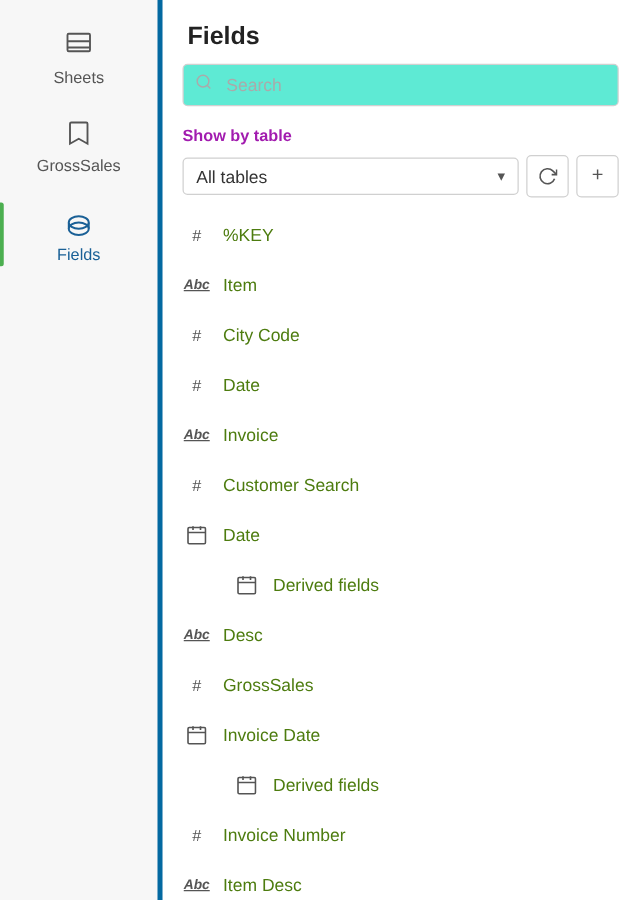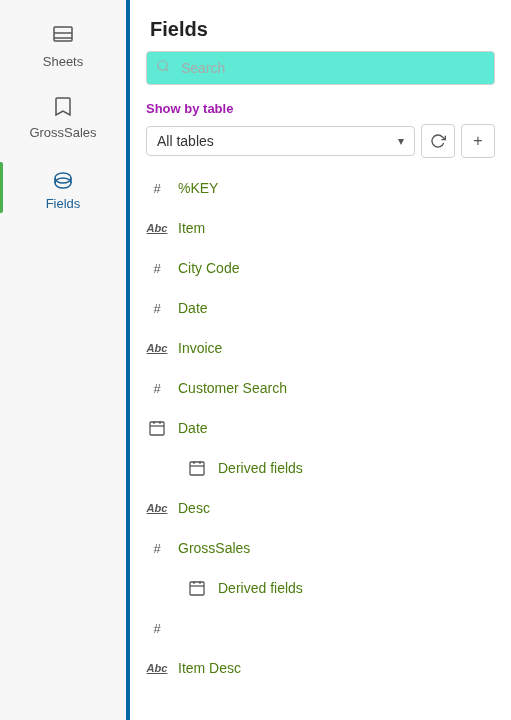--- a/index.html
+++ b/index.html
@@ -365,36 +365,48 @@
     <div class="field-item">
       <div class="type-icon abc">Abc</div>
       <span class="field-name">Desc</span>
     </div>
 
     <div class="field-item">
       <div class="type-icon hash">#</div>
       <span class="field-name">GrossSales</span>
     </div>
 
+    <div class="field-item">
+      <div class="type-icon cal">
+        <svg class="cal-icon-svg" viewBox="0 0 16 16" fill="none" stroke="currentColor" stroke-width="1.3">
+          <rect x="1" y="2" width="14" height="13" rx="1"></rect>
+          <line x1="1" y1="6" x2="15" y2="6"></line>
+          <line x1="5" y1="1" x2="5" y2="4"></line>
+          <line x1="11" y1="1" x2="11" y2="4"></line>
+        </svg>
+      </div>
+      <span class="field-name">Invoice Date</span>
+    </div>
 
     <div class="field-item sub-item">
       <div class="derived-indent"></div>
       <div class="type-icon cal">
         <svg class="cal-icon-svg" viewBox="0 0 16 16" fill="none" stroke="currentColor" stroke-width="1.3">
           <rect x="1" y="2" width="14" height="13" rx="1"></rect>
           <line x1="1" y1="6" x2="15" y2="6"></line>
           <line x1="5" y1="1" x2="5" y2="4"></line>
           <line x1="11" y1="1" x2="11" y2="4"></line>
         </svg>
       </div>
       <span class="field-name">Derived fields</span>
     </div>
 
     <div class="field-item">
       <div class="type-icon hash">#</div>
+      <span class="field-name">Invoice Number</span>
     </div>
 
     <div class="field-item">
       <div class="type-icon abc">Abc</div>
       <span class="field-name">Item Desc</span>
     </div>
 
   </div>
 
 </div>

